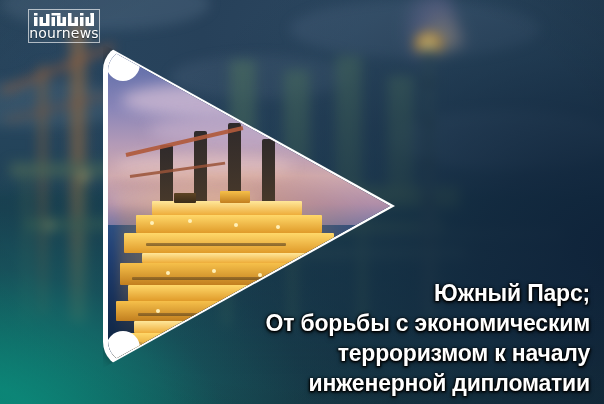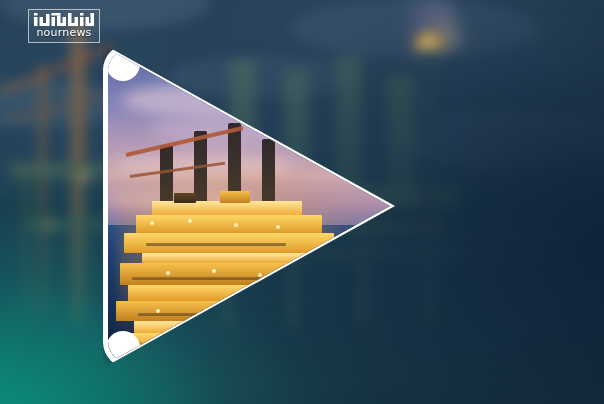--- a/index.html
+++ b/index.html
@@ -195,21 +195,21 @@
   .logo{
     position:absolute; left:28px; top:9px;
     width:72px; height:34px;
     border:1px solid rgba(255,255,255,0.62);
     background:rgba(255,255,255,0.05);
     display:flex; flex-direction:column; align-items:center; justify-content:center;
     gap:1px; padding:3px 4px;
   }
   .logo-fa{ width:62px; height:13px; display:block; }
   .logo-en{
-    color:#ffffff; font-size:11px; letter-spacing:0.2px; line-height:12px;
+    color:#ffffff; font-size:14px; letter-spacing:0.2px; line-height:12px;
     font-family:"DejaVu Sans", sans-serif; font-weight:400;
     text-shadow:0 1px 1px rgba(0,0,0,.45);
   }
 
   
   .headline{
     position:absolute; right:14px; bottom:6px;
     width:400px;
     text-align:right;
     color:#ffffff;
@@ -383,14 +383,20 @@
         <rect x="94" y="0" width="7" height="5"></rect>
         <rect x="105" y="8" width="7" height="12"></rect>
         <rect x="105" y="20" width="17" height="6"></rect>
         <rect x="115" y="0" width="7" height="20"></rect>
         <rect x="115" y="0" width="7" height="4"></rect>
       </g>
     </svg>
     <span class="logo-en">nournews</span>
   </div>
 
+  <div class="headline">
+    <span class="ln">Южный Парс;</span>
+    <span class="ln">От борьбы с экономическим</span>
+    <span class="ln">терроризмом к началу</span>
+    <span class="ln">инженерной дипломатии</span>
+  </div>
 
 </div>
 
 </body></html>

